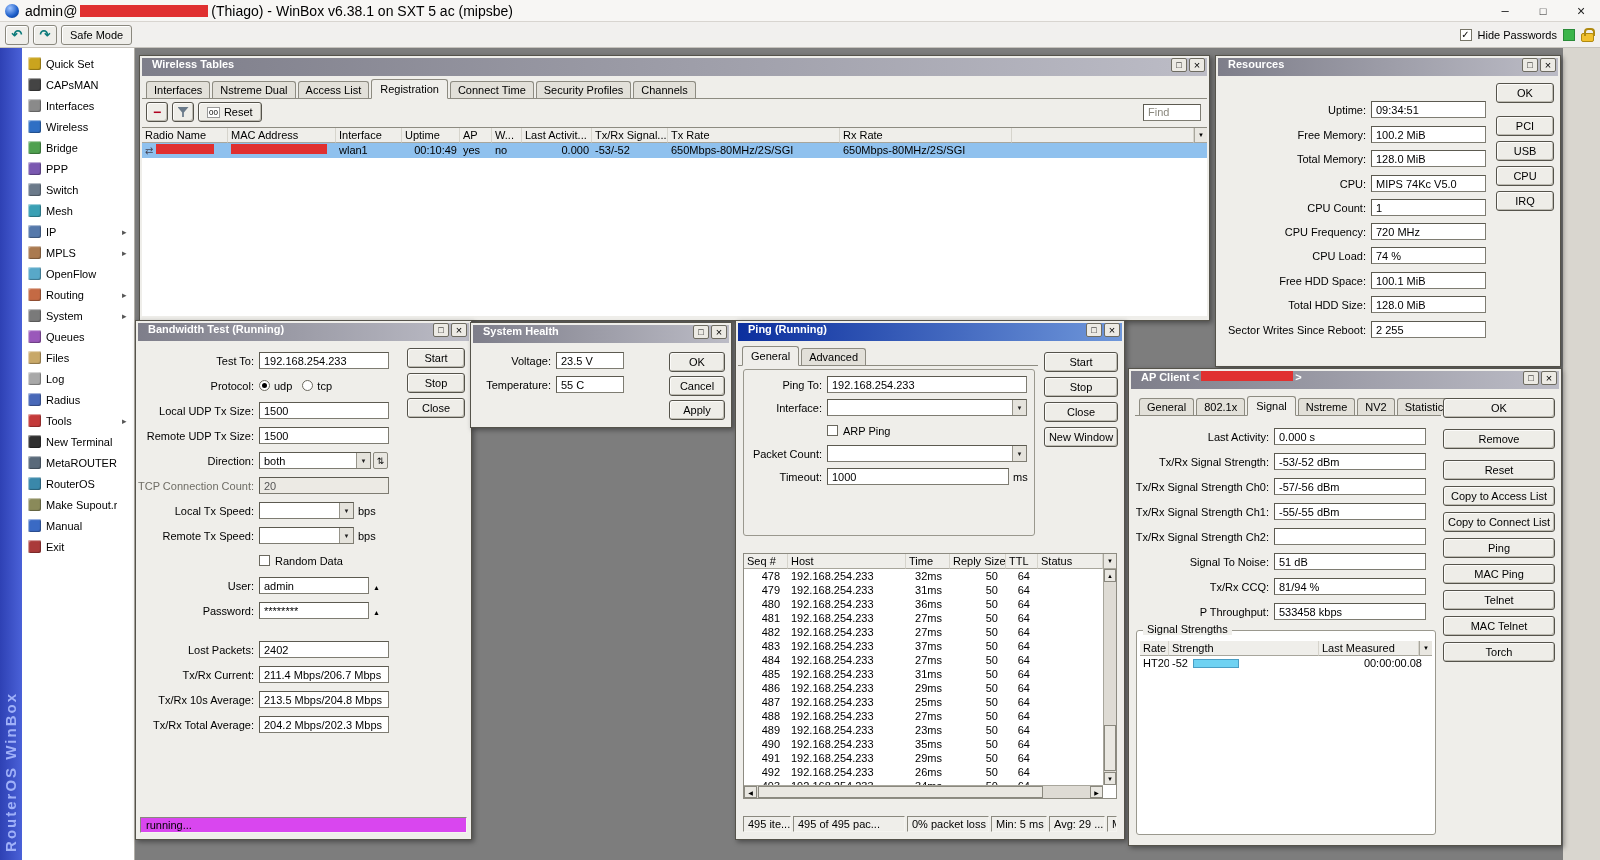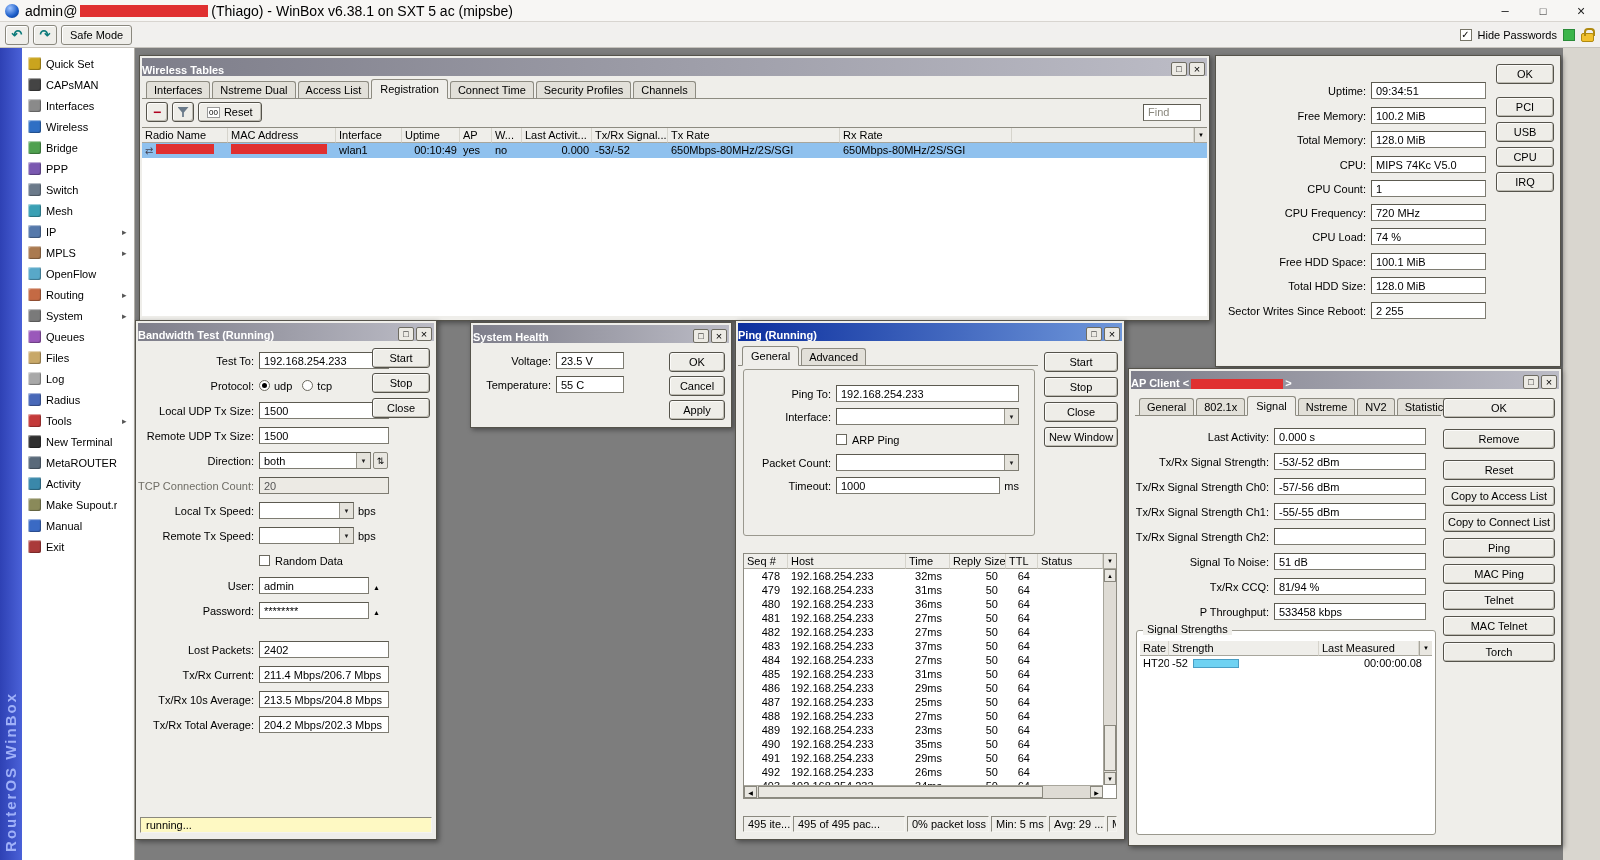--- a/index.html
+++ b/index.html
@@ -45,21 +45,21 @@
   .side-icon { width:13px; height:13px; flex:0 0 13px; border-radius:2px; box-shadow:inset 1px 1px 1px rgba(255,255,255,.55), inset -1px -1px 1px rgba(0,0,0,.3); }
   .side-label { flex:1; white-space:nowrap; overflow:hidden; }
   .side-arrow { color:#555; font-size:9px; width:8px; }
 
   
   .mdi { position:absolute; left:135px; top:48px; width:1428px; height:812px; background:var(--mdi); }
   .mdi-edge { position:absolute; left:1563px; top:48px; width:37px; height:812px; background:#d9d6cf; }
 
   
   .win { position:absolute; background:#efeeea; border:1px solid #55534b; padding:2px; box-shadow:2px 2px 5px rgba(0,0,0,.4); }
-  .wt { height:18px; display:flex; align-items:flex-end; padding:0 2px 0 0; color:#fff; font-weight:bold; margin-bottom:1px; white-space:nowrap; }
+  .wt { height:18px; display:flex; align-items:flex-start; padding:0 2px 0 10px; color:#fff; font-weight:bold; margin-bottom:1px; white-space:nowrap; }
   .wt.active   { background:linear-gradient(90deg, var(--title-active-a), var(--title-active-b)); }
   .wt.inactive { background:linear-gradient(90deg, var(--title-inactive-a), var(--title-inactive-b)); }
   .wt .sp { flex:1; }
   .wbtn { width:16px; height:14px; margin-left:2px; background:#eceae4; border:1px solid #6e6c62; border-radius:2px; color:#000; font-size:9px; line-height:12px; text-align:center; font-weight:normal; flex:0 0 16px; }
   .wbtn.max::before { content:"□"; }
   .wbtn.close::before { content:"×"; font-size:11px; }
   .title-redact-sm { width:92px; height:10px; margin:0 2px; }
   .wbody { position:relative; height:calc(100% - 21px); overflow:hidden; }
 
   
@@ -136,45 +136,45 @@
   #win-resources { left:1080px; top:7px; width:346px; height:312px; z-index:1; }
   .rfields { padding-top:24px; }
   .rfields .frow { margin-bottom:7px; }
   .rfields .frow.gap { margin-top:8px; }
   .btncol { position:absolute; display:flex; flex-direction:column; }
   .res-btns { top:6px; right:4px; width:58px; }
   .res-btns .btn { margin-bottom:5px; }
   .res-btns .btn.gapb { margin-bottom:13px; }
 
   
-  #win-bandwidth { left:0; top:272px; width:302px; height:520px; z-index:2; }
+  #win-bandwidth { left:0; top:272px; width:337px; height:520px; z-index:2; }
   .bwfields { padding-top:10px; }
   .bw-btns { top:6px; right:4px; width:58px; }
   .bw-btns .btn { margin-bottom:5px; }
   .chart { margin:6px 6px 0; height:68px; border:1px solid #7e7c72; background:#fff; position:relative; overflow:hidden; }
   .bars { position:absolute; inset:0;
     background:repeating-linear-gradient(90deg,#c01818 0,#c01818 2px,#fff 2px,#fff 3px,#1818c0 3px,#1818c0 5px,#fff 5px,#fff 6px);
     clip-path:polygon(0 18%,2% 8%,4% 20%,6% 6%,8% 16%,10% 9%,12% 22%,14% 7%,16% 14%,18% 10%,20% 18%,22% 6%,24% 15%,26% 9%,28% 20%,30% 8%,32% 14%,34% 10%,36% 16%,38% 8%,40% 13%,42% 10%,44% 12%,45% 50%,47% 58%,49% 52%,51% 60%,53% 55%,55% 48%,57% 52%,59% 42%,61% 46%,63% 38%,65% 42%,67% 34%,69% 38%,71% 30%,73% 34%,75% 27%,77% 31%,79% 24%,81% 28%,83% 21%,85% 25%,87% 18%,89% 22%,91% 15%,93% 19%,95% 12%,97% 16%,100% 12%,100% 100%,0 100%); }
   .legend { position:absolute; left:3px; bottom:8px; background:#fff; border:1px solid #7a786e; padding:2px 6px 2px 3px; display:flex; flex-direction:column; gap:2px; }
   .lrow { display:flex; align-items:center; gap:4px; }
   .lsq { width:9px; height:9px; border:1px solid #222; }
   .lsq.tx{background:#1818cc}.lsq.rx{background:#cc1818}
-  .statusbar { position:absolute; left:2px; right:2px; bottom:2px; height:16px; border:1px solid; border-color:#8a887e #f5f4f0 #f5f4f0 #8a887e; display:flex; align-items:center; padding:0 5px; background:#fef9c3; }
+  .statusbar { position:absolute; left:2px; right:2px; bottom:2px; height:16px; border:1px solid; border-color:#8a887e #f5f4f0 #f5f4f0 #8a887e; display:flex; align-items:center; padding:0 5px; background:#d946ef; }
 
   
   #win-health { left:335px; top:274px; width:262px; height:106px; z-index:2; }
   .hfields { padding-top:8px; }
   .hfields .frow { margin-bottom:7px; }
   .h-btns { top:8px; right:4px; width:56px; }
   .h-btns .btn { margin-bottom:4px; }
 
   
   #win-ping { left:600px; top:272px; width:390px; height:520px; z-index:3; }
   .ping-tabs { margin-top:2px; width:300px; }
-  .pgroup { position:absolute; top:27px; left:5px; width:292px; height:167px; border:1px solid #9a988e; border-radius:3px; padding:15px; }
+  .pgroup { position:absolute; top:27px; left:5px; width:292px; height:167px; border:1px solid #9a988e; border-radius:3px; padding:6px; }
   .pgroup .frow { margin-bottom:6px; }
   .ping-btns { top:10px; right:4px; width:74px; }
   .ping-btns .btn { margin-bottom:5px; }
   .ptable { position:absolute; top:211px; left:5px; right:5px; bottom:36px; background:#fff; border:1px solid #8d8b81; overflow:hidden; }
   .ptbody { position:absolute; top:15px; left:0; right:13px; bottom:13px; overflow:hidden; }
   .ptbody .gr { height:14px; }
   .pc0{width:44px}.pc1{width:118px}.pc2{width:44px}.pc3{width:56px}.pc4{width:32px}.pc5{flex:1}
   .gc.pc0,.gc.pc2,.gc.pc3,.gc.pc4 { text-align:right; padding-right:8px; }
   .pstatus { position:absolute; bottom:3px; left:5px; right:5px; height:16px; display:flex; gap:2px; }
   .seg { border:1px solid; border-color:#8a887e #f5f4f0 #f5f4f0 #8a887e; padding:1px 4px; white-space:nowrap; overflow:hidden; background:#efeeea; }
@@ -328,21 +328,21 @@
       <span class="side-label">New Terminal</span>
       <span class="side-arrow"></span>
     </div>
       <div class="side-item">
       <span class="side-icon" style="background: rgb(90, 106, 122);"></span>
       <span class="side-label">MetaROUTER</span>
       <span class="side-arrow"></span>
     </div>
       <div class="side-item">
       <span class="side-icon" style="background: rgb(58, 136, 170);"></span>
-      <span class="side-label">Activity</span>
+      <span class="side-label">RouterOS</span>
       <span class="side-arrow"></span>
     </div>
       <div class="side-item">
       <span class="side-icon" style="background: rgb(138, 138, 90);"></span>
       <span class="side-label">Make Supout.rif</span>
       <span class="side-arrow"></span>
     </div>
       <div class="side-item">
       <span class="side-icon" style="background: rgb(58, 106, 196);"></span>
       <span class="side-label">Manual</span>
@@ -411,20 +411,26 @@
             <span class="gc wc6 right">0.000</span>
             <span class="gc wc7">-53/-52</span>
             <span class="gc wc8">650Mbps-80MHz/2S/SGI</span>
             <span class="gc wc9">650Mbps-80MHz/2S/SGI</span>
           </div>
         </div>
       </div>
     </div>
 
     <div class="win" id="win-resources">
+      <div class="wt inactive">
+        <span>Resources</span>
+          <span class="sp"></span>
+        <span class="wbtn max"></span>
+        <span class="wbtn close"></span>
+      </div>
       <div class="wbody">
         <div class="rfields">
 
         <div class="frow">
             <span class="flabel lab-res">Uptime:</span>
             <span class="box w115">09:34:51</span>
           </div>
             <div class="frow gap">
             <span class="flabel lab-res">Free Memory:</span>
             <span class="box w115">100.2 MiB</span>

